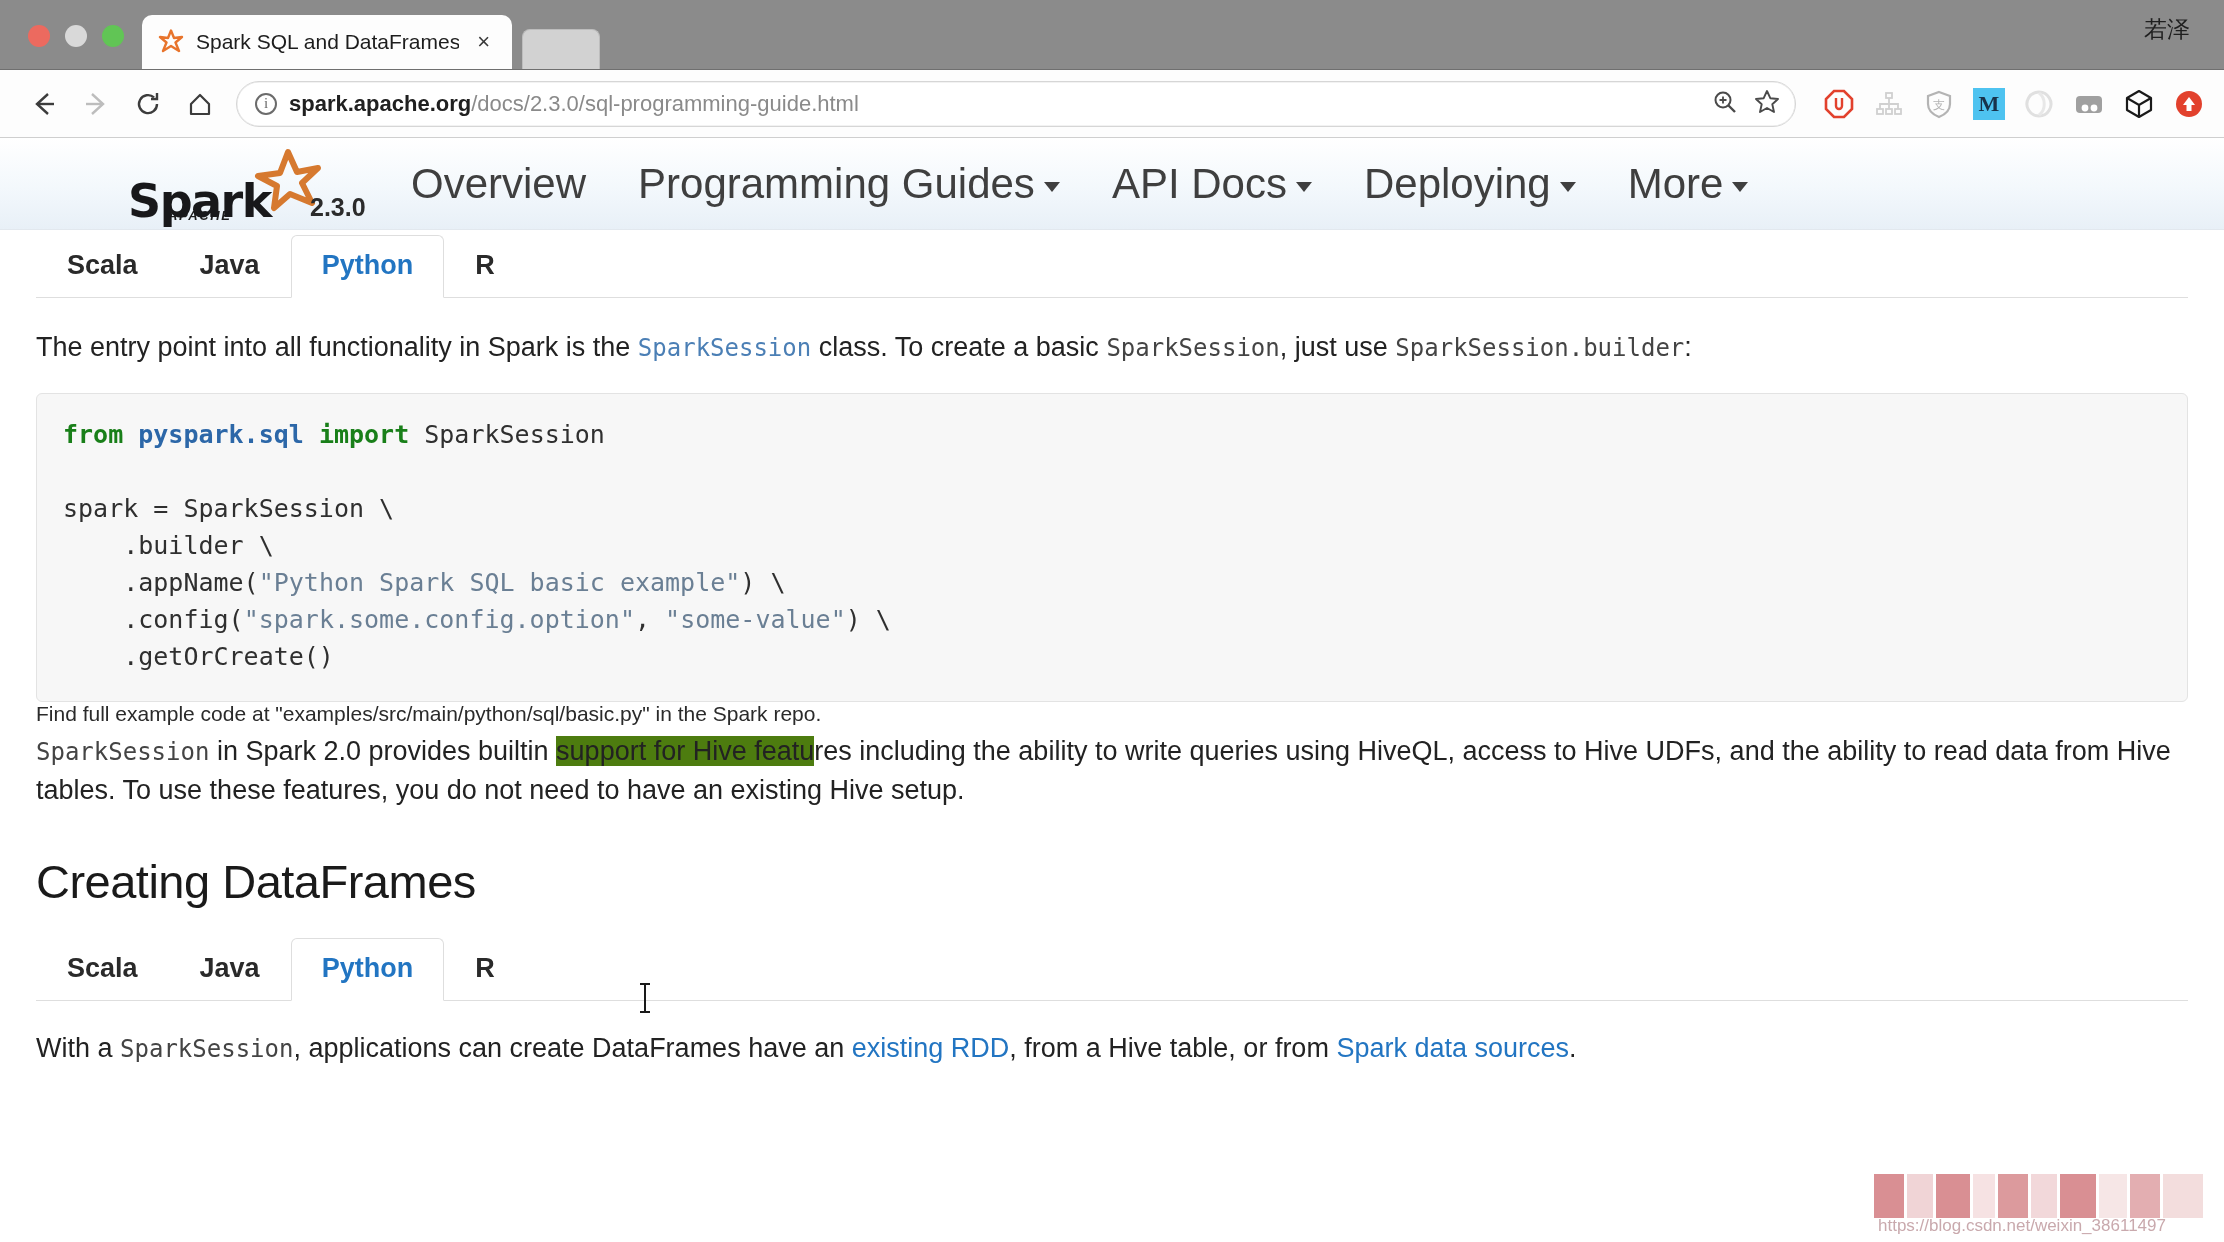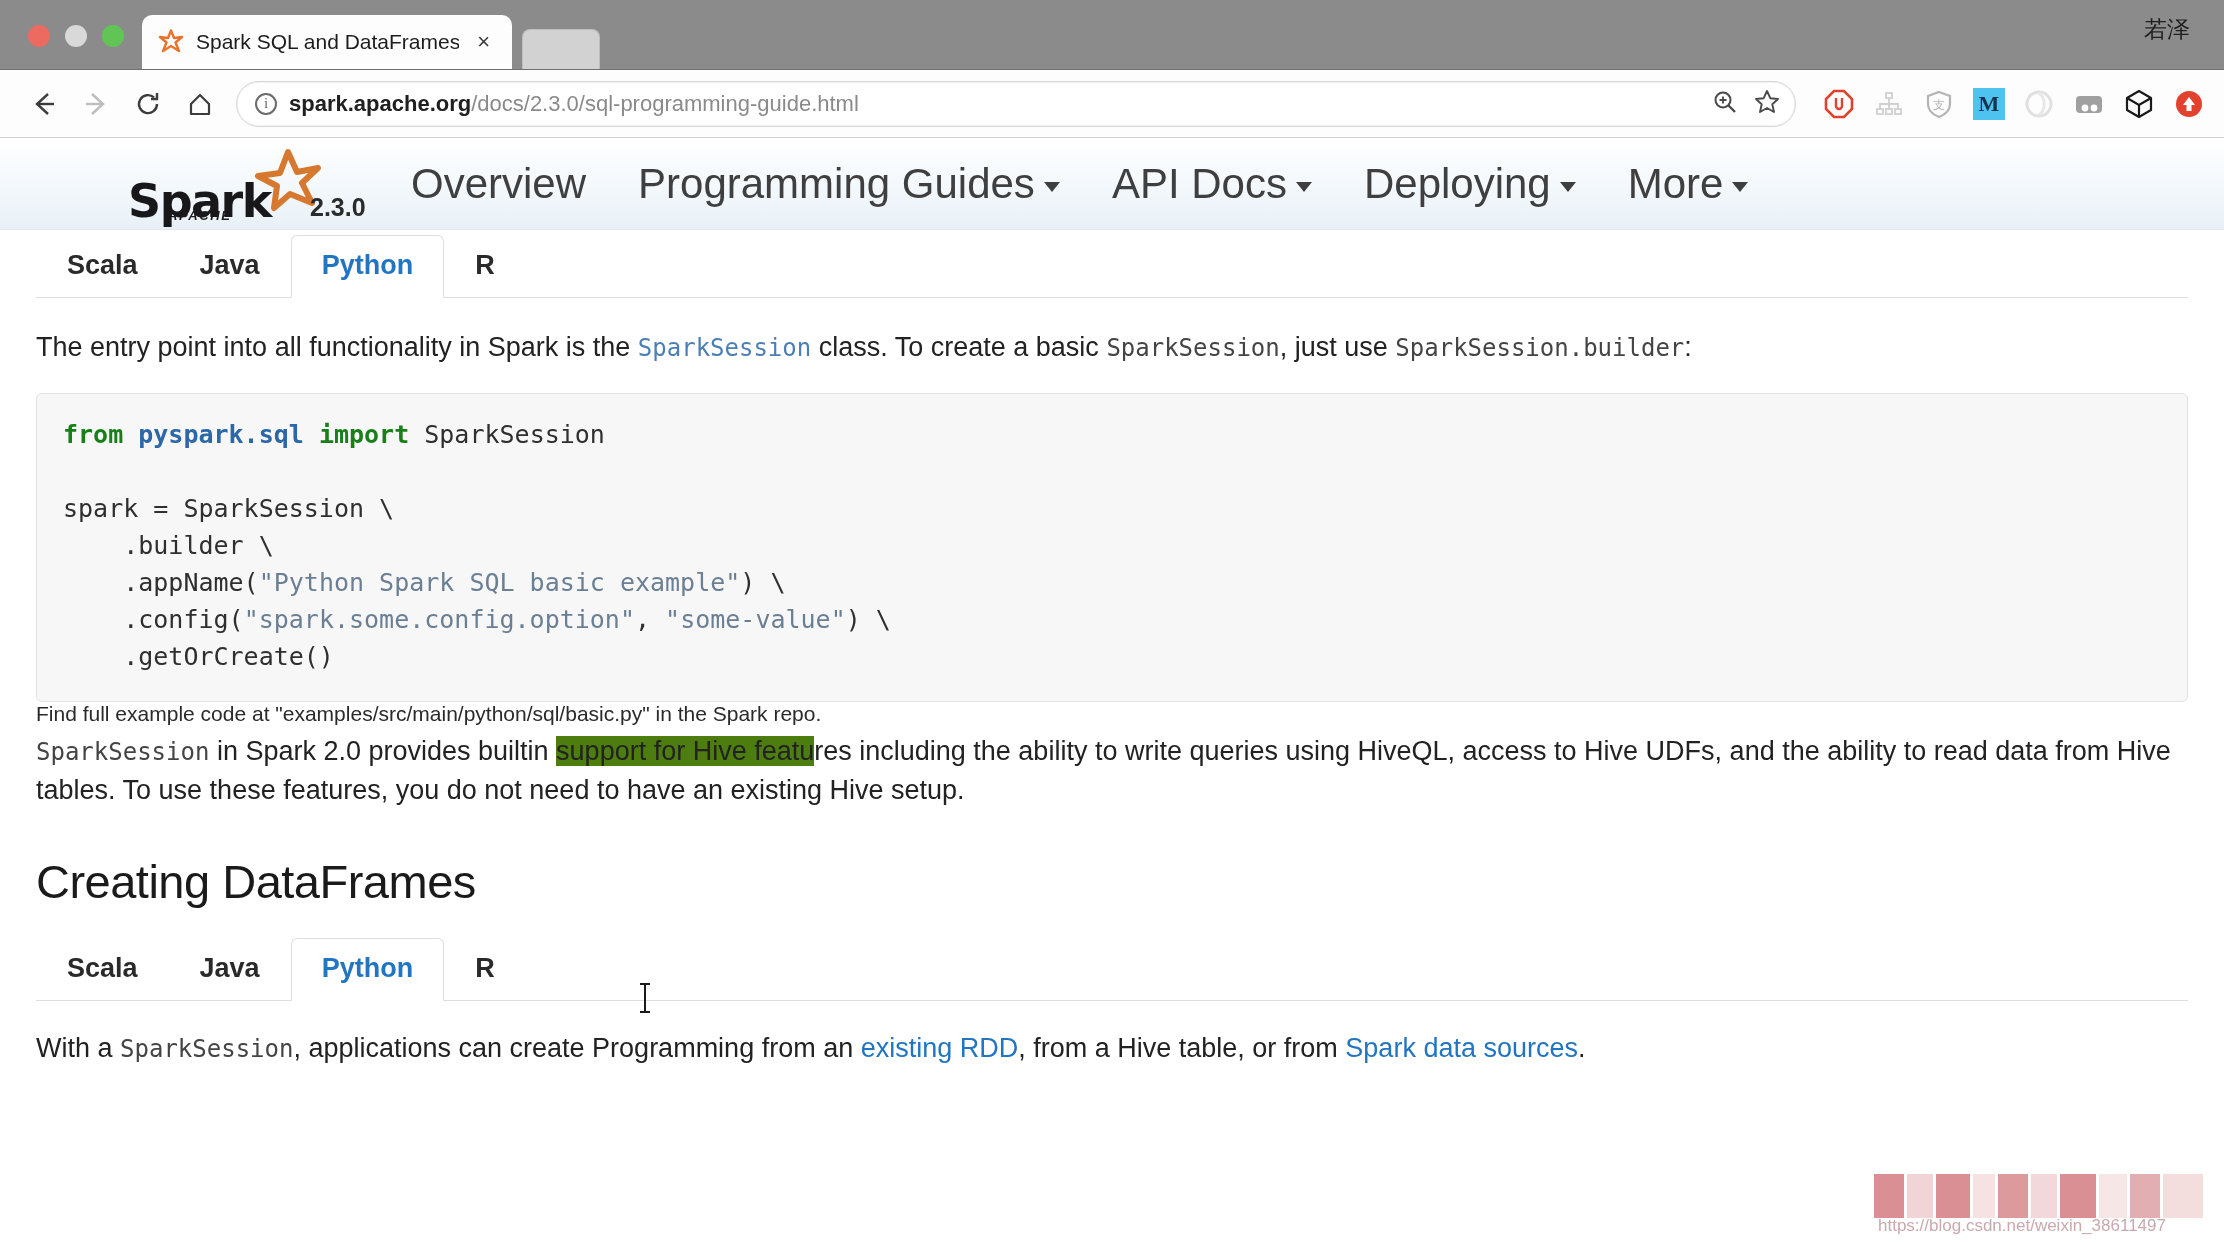--- a/index.html
+++ b/index.html
@@ -376,21 +376,21 @@
 
       <h2 class="section">Creating DataFrames</h2>
 
       <div class="lang-tabs lang-tabs2">
         <div class="lang-tab">Scala</div>
         <div class="lang-tab">Java</div>
         <div class="lang-tab active">Python</div>
         <div class="lang-tab">R</div>
       </div>
 
-      <p class="para para2"><span>With a </span><code class="codeinline">SparkSession</code><span>, applications can create Programming from an </span><a class="link">existing RDD</a><span>, from a Hive table, or from </span><a class="link">Spark data sources</a><span>.</span></p>
+      <p class="para para2"><span>With a </span><code class="codeinline">SparkSession</code><span>, applications can create DataFrames have an </span><a class="link">existing RDD</a><span>, from a Hive table, or from </span><a class="link">Spark data sources</a><span>.</span></p>
     </div>
 
     <div class="text-cursor"></div>
 
     <div class="watermark">
       <div class="wm-blocks">
         <i style="width:30px;background:#d98f93;"></i>
         <i style="width:26px;background:#f0d4d6;"></i>
         <i style="width:34px;background:#d98f93;"></i>
         <i style="width:22px;background:#f6e2e3;"></i>

